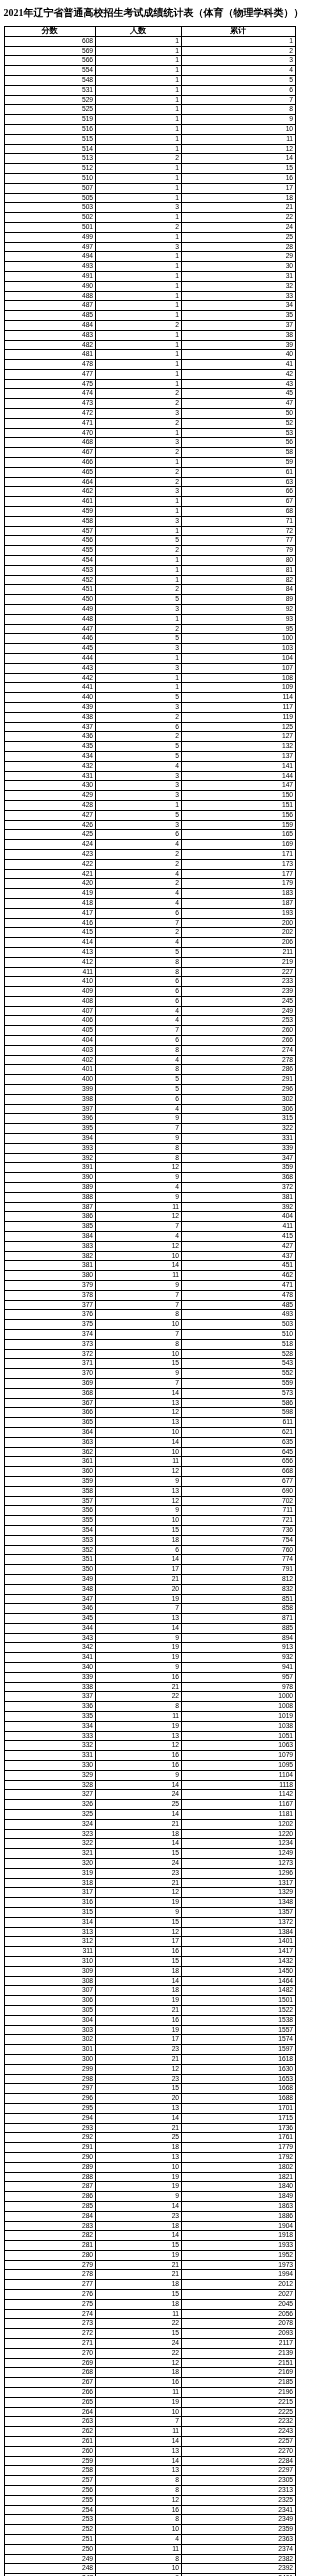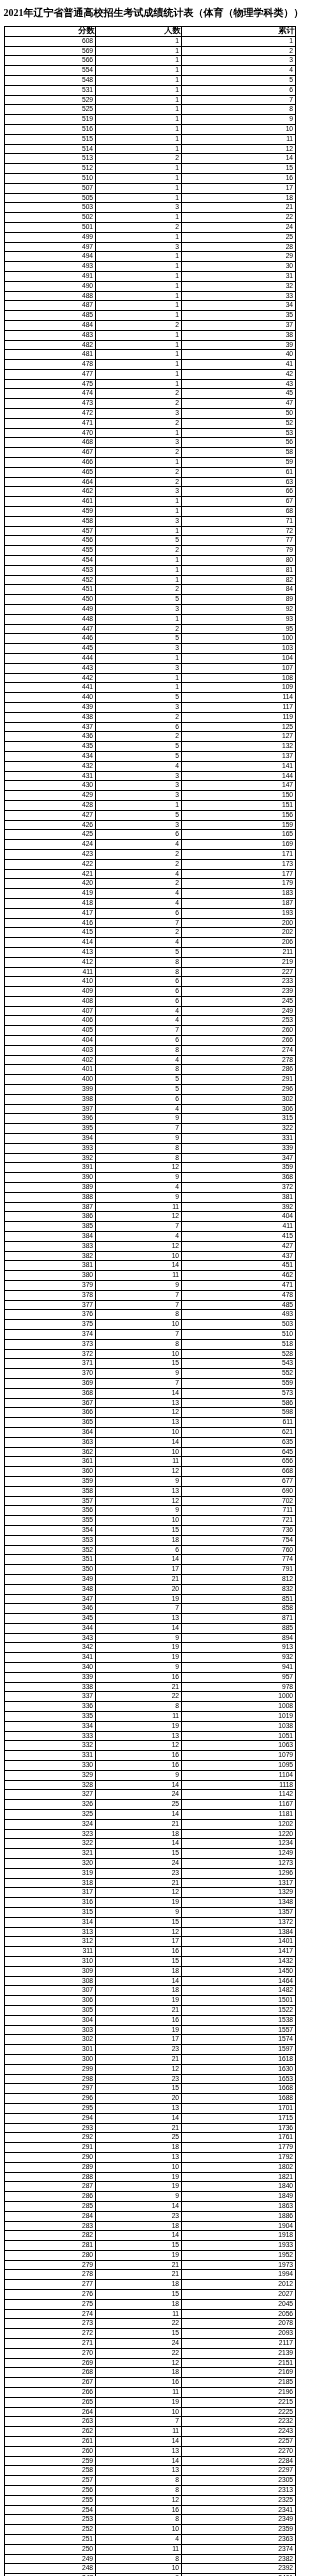--- a/index.html
+++ b/index.html
@@ -47,21 +47,21 @@
     line-height: 10.8px;
     font-weight: normal;
     text-align: left;
     font-family: "Liberation Serif", serif;
   }
   thead th.col-header {
     height: 8.8px;
     font-size: 8.2px;
     line-height: 8.8px;
     font-weight: bold;
-    text-align: right;
+    text-align: center;
     padding: 0;
     font-family: "Liberation Serif", serif;
   }
   tbody td {
     height: 8.8px;
     line-height: 8.8px;
     font-size: 6.7px;
     text-align: right;
     padding: 0 1.5px;
     font-family: "Liberation Sans", sans-serif;

